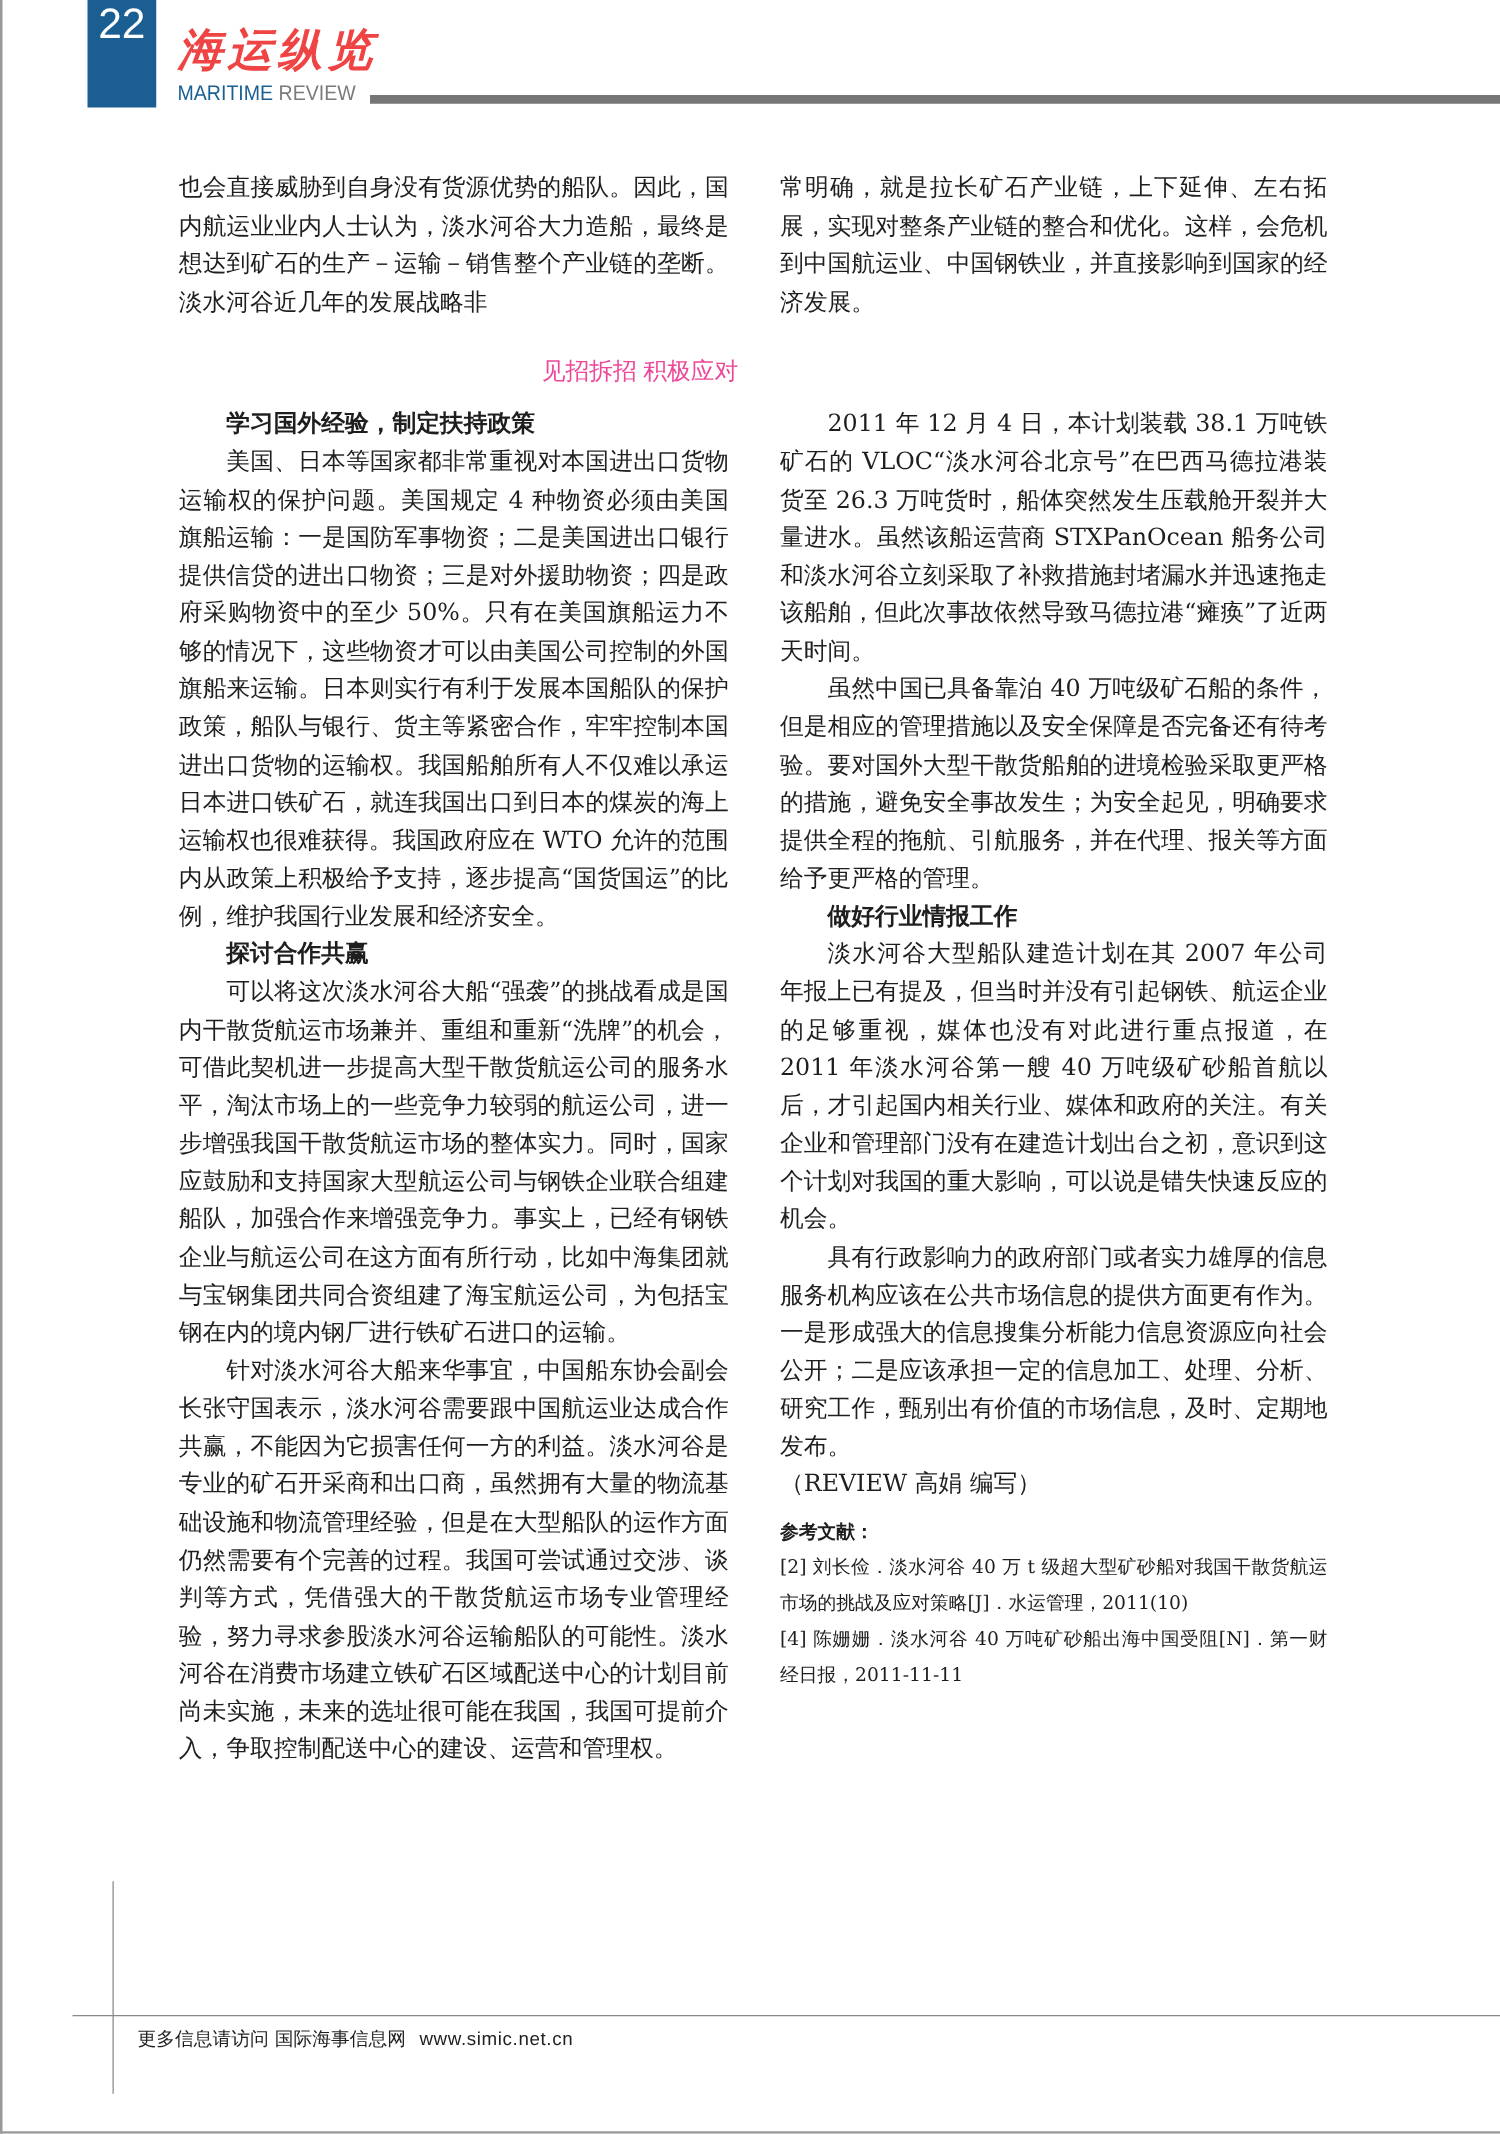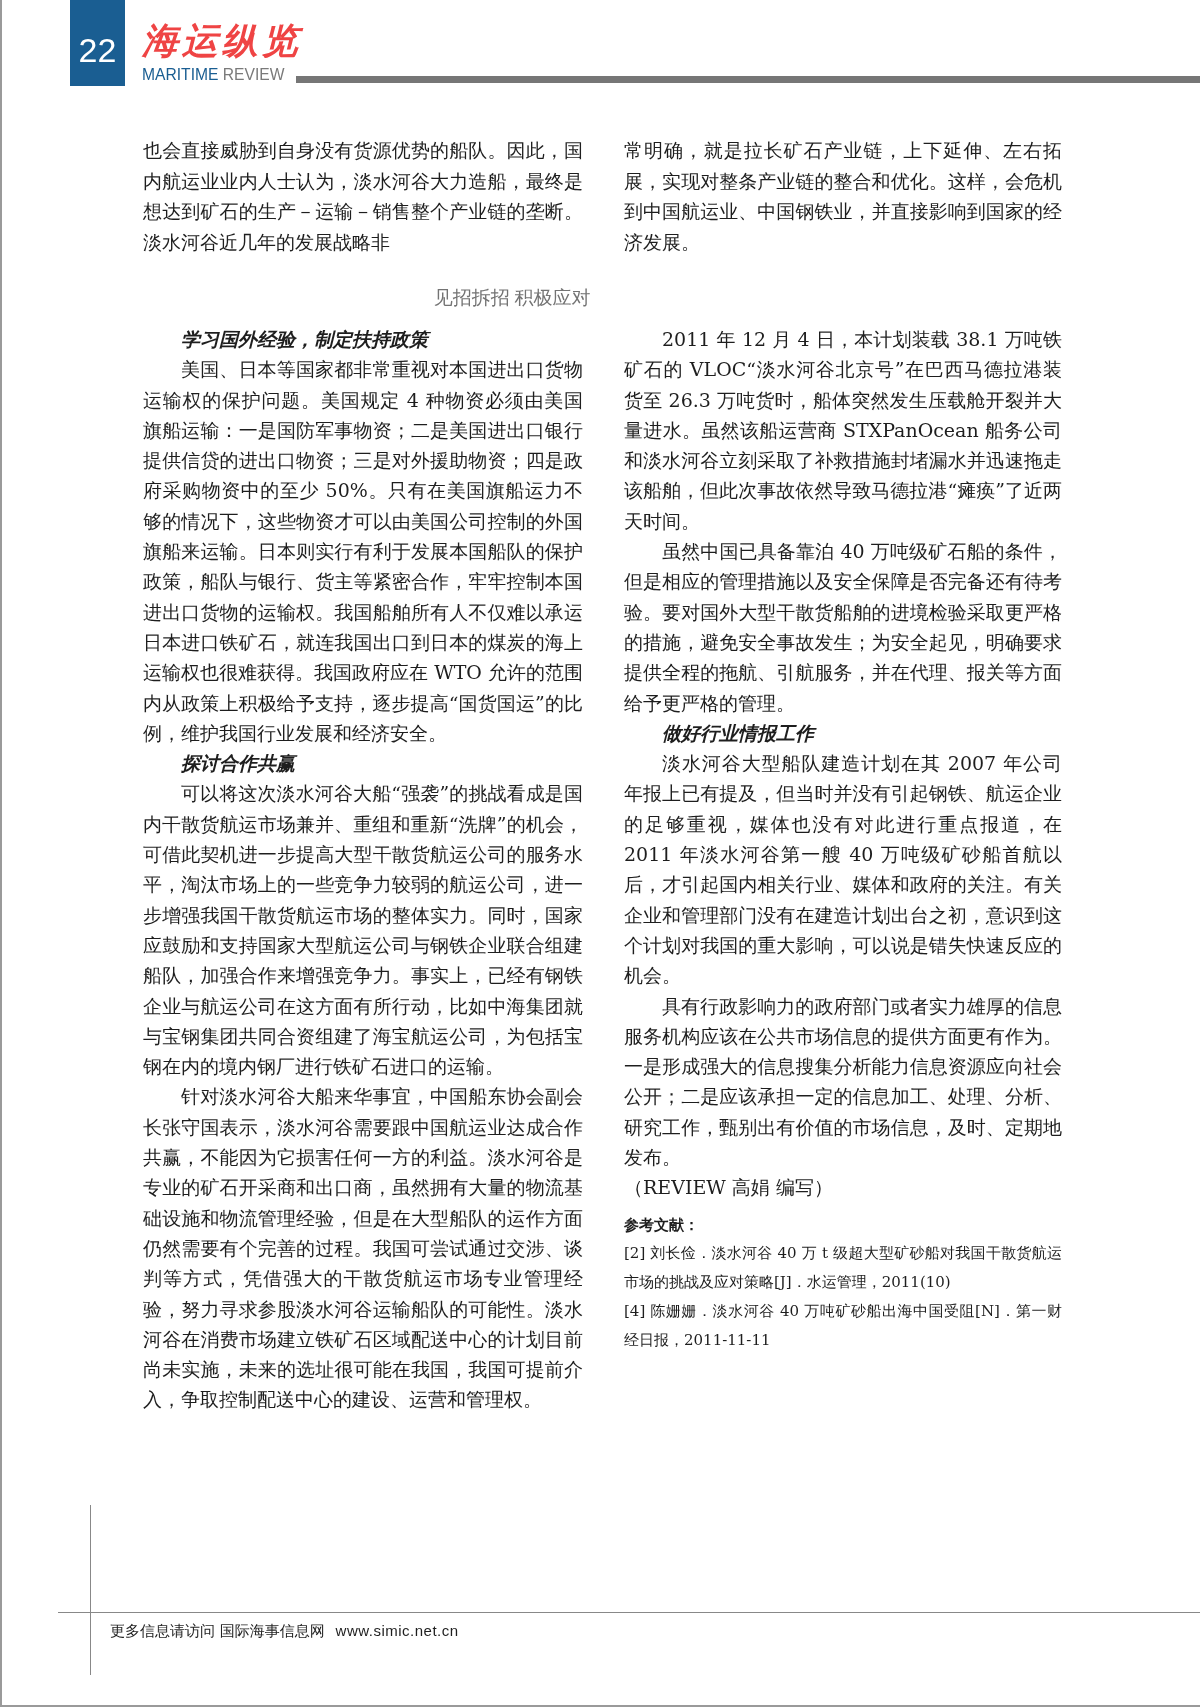--- a/index.html
+++ b/index.html
@@ -8,21 +8,21 @@
     font-family: "DejaVu Serif", "Liberation Serif", serif; color: #1e1e1e;
   }
   .page-border-left { position: absolute; left: 0; top: 0; width: 2px; height: 1707px; background: #9a9a9a; }
   .page-border-bottom { position: absolute; left: 0; bottom: 0; width: 1200px; height: 2px; background: #9a9a9a; }
 
   
   .page-num-box {
     position: absolute; left: 70px; top: 0; width: 55px; height: 86px;
     background: #1a5e92; color: #fff;
     font-family: "Liberation Sans", sans-serif; font-size: 34px;
-    display: flex; align-items: flex-end; justify-content: center; padding-bottom: 16px; box-sizing: border-box;
+    display: flex; align-items: flex-start; justify-content: center; padding-bottom: 16px; box-sizing: border-box;
   }
   .mag-title-cn {
     position: absolute; left: 142px; top: 22px;
     font-family: "DejaVu Serif", serif; font-size: 36px; font-weight: bold; font-style: italic;
     color: #ef4444; letter-spacing: 4px; line-height: 1;
   }
   .mag-title-en {
     position: absolute; left: 142px; top: 66px;
     font-family: "Liberation Sans", sans-serif; font-size: 17px; line-height: 1; letter-spacing: 0px;
     transform: scaleX(0.92); transform-origin: left;
@@ -32,31 +32,30 @@
   .header-rule { position: absolute; left: 296px; top: 76px; width: 904px; height: 7px; background: #767676; }
 
   
   .col { position: absolute; top: 135px; width: 440px; font-size: 19px; line-height: 30.5px; }
   .col-left { left: 143px; }
   .col-right { left: 624px; width: 438px; }
   .col p { margin: 0; text-align: justify; }
 
   .section-banner {
     position: absolute; left: 0; top: 283px; width: 1024px; text-align: center;
-    color: #737373; font-family: Liberation Serif, serif; font-size: 19px; line-height: 30px;
+    color: #ec4899; font-family: Liberation Sans, sans-serif; font-size: 19px; line-height: 30px;
   }
 
   .left-body { position: absolute; left: 143px; top: 324px; width: 440px; font-size: 19px; line-height: 30.3px; }
   .right-body { position: absolute; left: 624px; top: 324px; width: 438px; font-size: 19px; line-height: 30.3px; }
   .left-body p, .right-body p { margin: 0; text-align: justify; }
   .left-body p.indent, .right-body p.indent { text-indent: 2em; }
   .left-body h3, .right-body h3 {
     margin: 0; font-size: 19px; line-height: 30.3px; font-weight: bold; text-indent: 2em;
     font-family: "DejaVu Sans", "Liberation Sans", sans-serif;
-    font-style: italic;
   }
   .signature { text-align: right; padding-right: 0; margin-top: 0; }
   .refs-heading { margin-top: 8px; font-size: 15px; font-weight: bold; line-height: 28px;
                   font-family: "DejaVu Sans", sans-serif; }
   .ref-item { font-size: 15px; line-height: 29px; text-align: justify; }
 
   
   .footer-vline { position: absolute; left: 90px; top: 1505px; width: 1px; height: 170px; background: #888; }
   .footer-hline { position: absolute; left: 58px; top: 1612px; width: 1142px; height: 1px; background: #888; }
   .footer-text {

